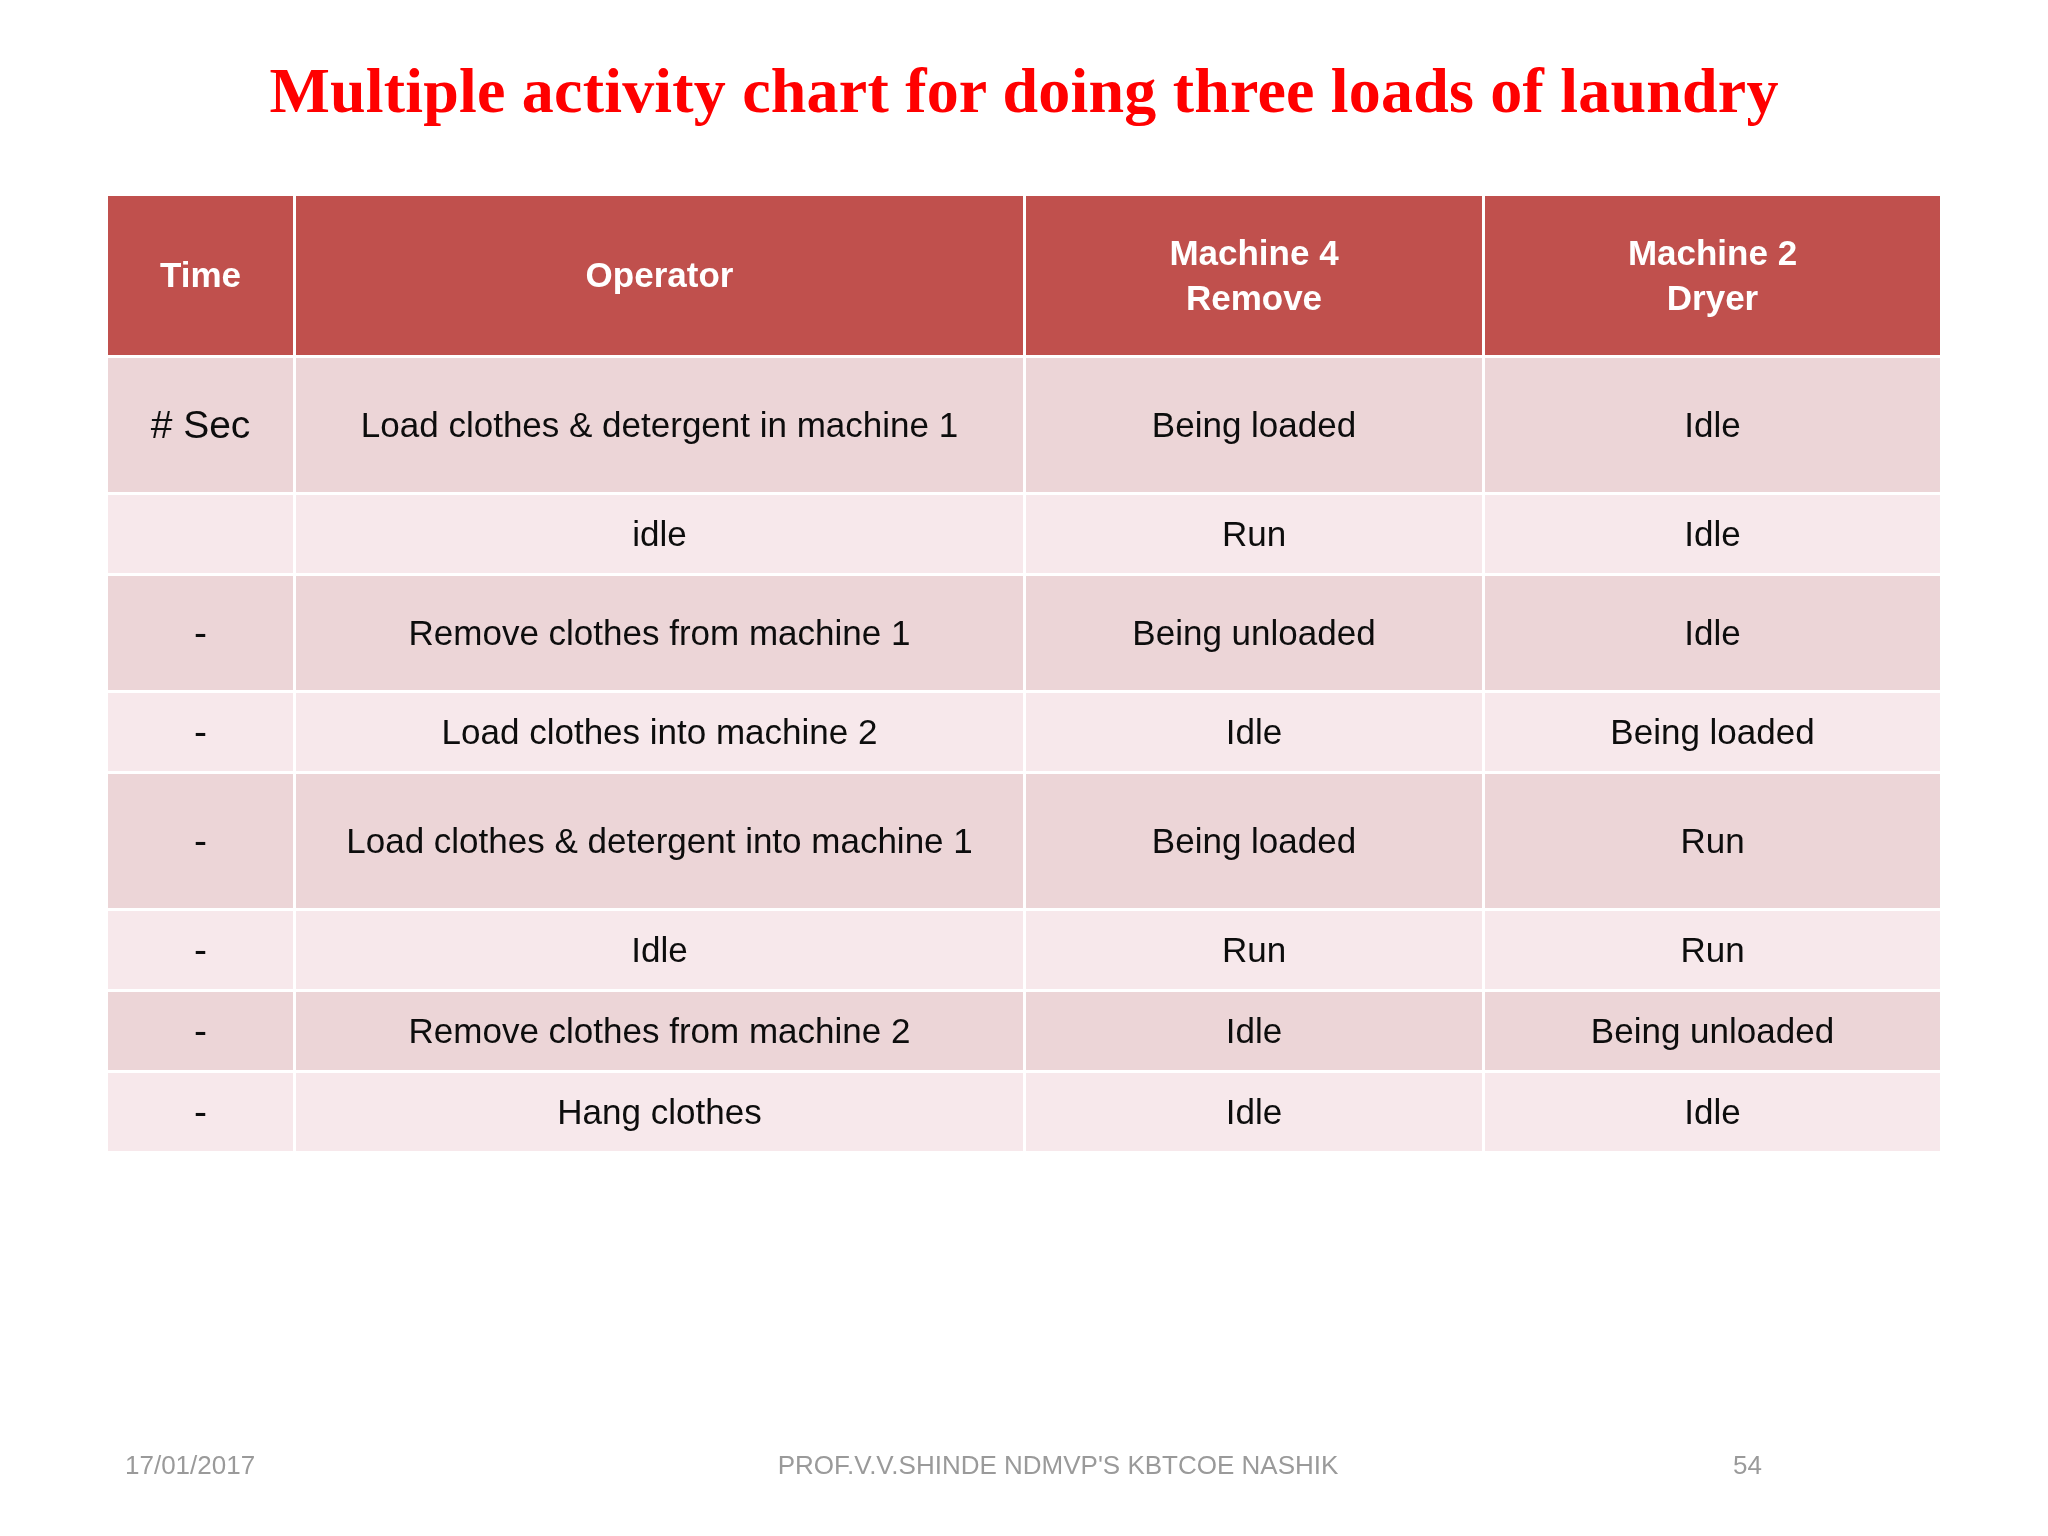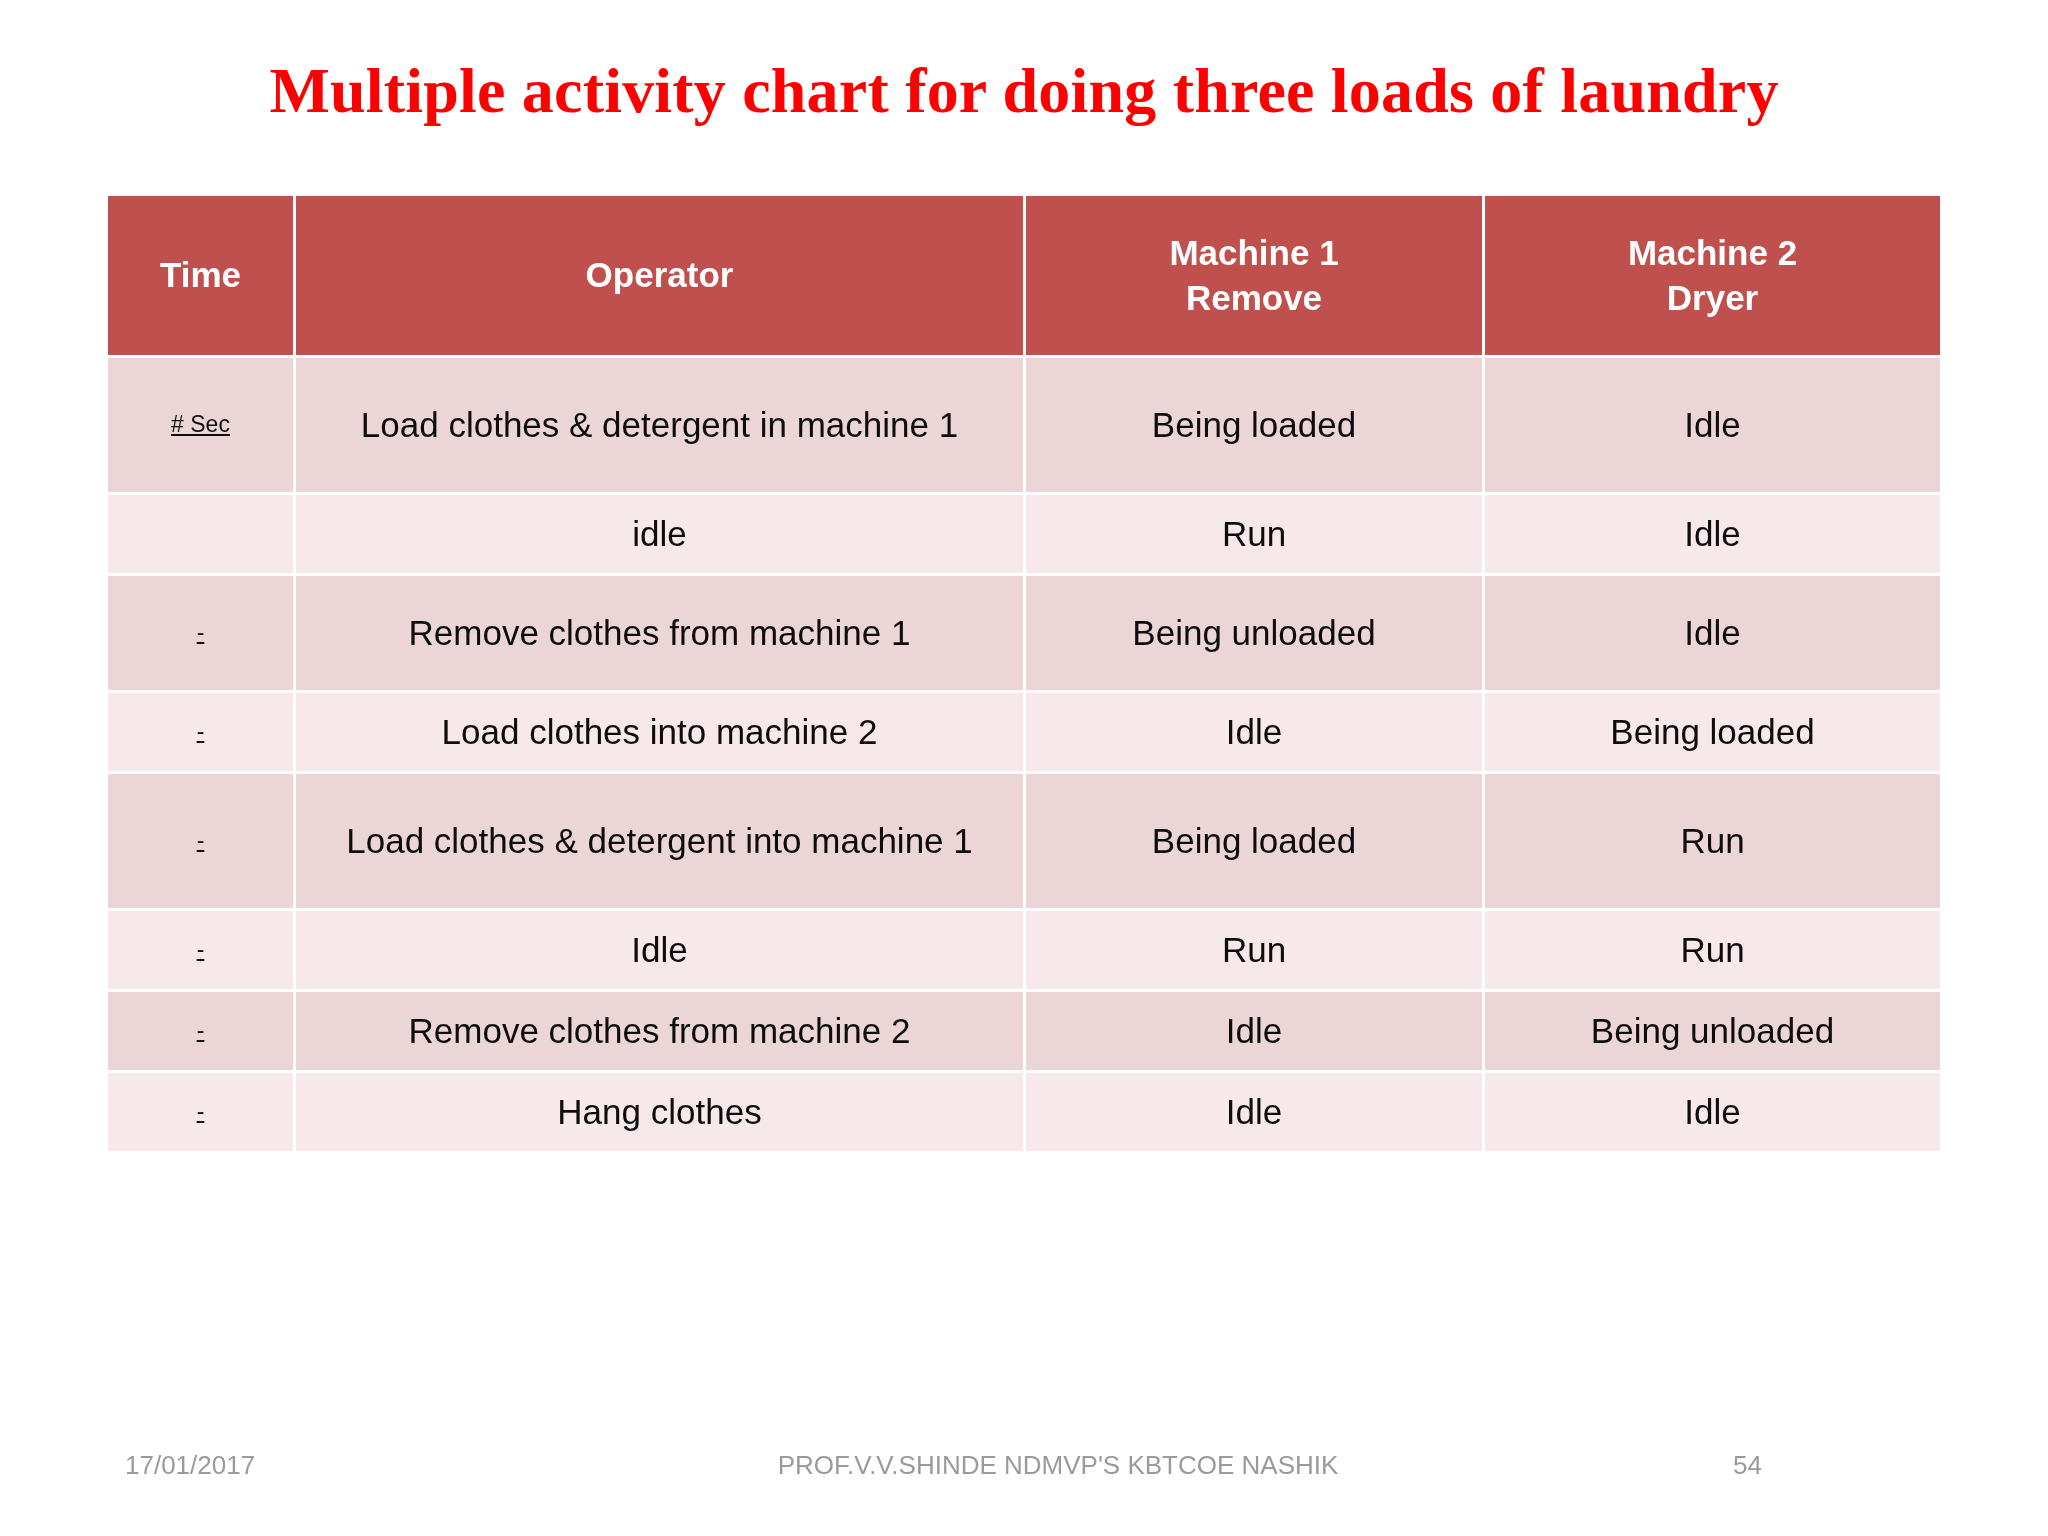--- a/index.html
+++ b/index.html
@@ -67,22 +67,21 @@
     color: #0d0d0d;
     text-align: center;
     vertical-align: middle;
     padding: 6px 10px;
     background: #ecd5d7;
   }
   .activity-table tr.row-alt td {
     background: #f7e8eb;
   }
   .activity-table td.cell-time {
-    font-size: 23px;
-    text-decoration: underline;
+    font-size: 39px;
   }
 
   
   .rh-tall  td { height: 122px; }
   .rh-short td { height: 66px;  }
   .rh-mid   td { height: 102px; }
 
   
   .slide-footer {
     position: absolute;
@@ -128,21 +127,21 @@
   </colgroup>
   <thead>
     <tr>
       <th>
         <span>Time</span>
       </th>
       <th>
         <span>Operator</span>
       </th>
       <th>
-        <span>Machine 1</span>
+        <span>Machine 4</span>
         <span class="sub">Remove</span>
       </th>
       <th>
         <span>Machine 2</span>
         <span class="sub">Dryer</span>
       </th>
     </tr>
   </thead>
   <tbody>
     <tr class="rh-tall">

